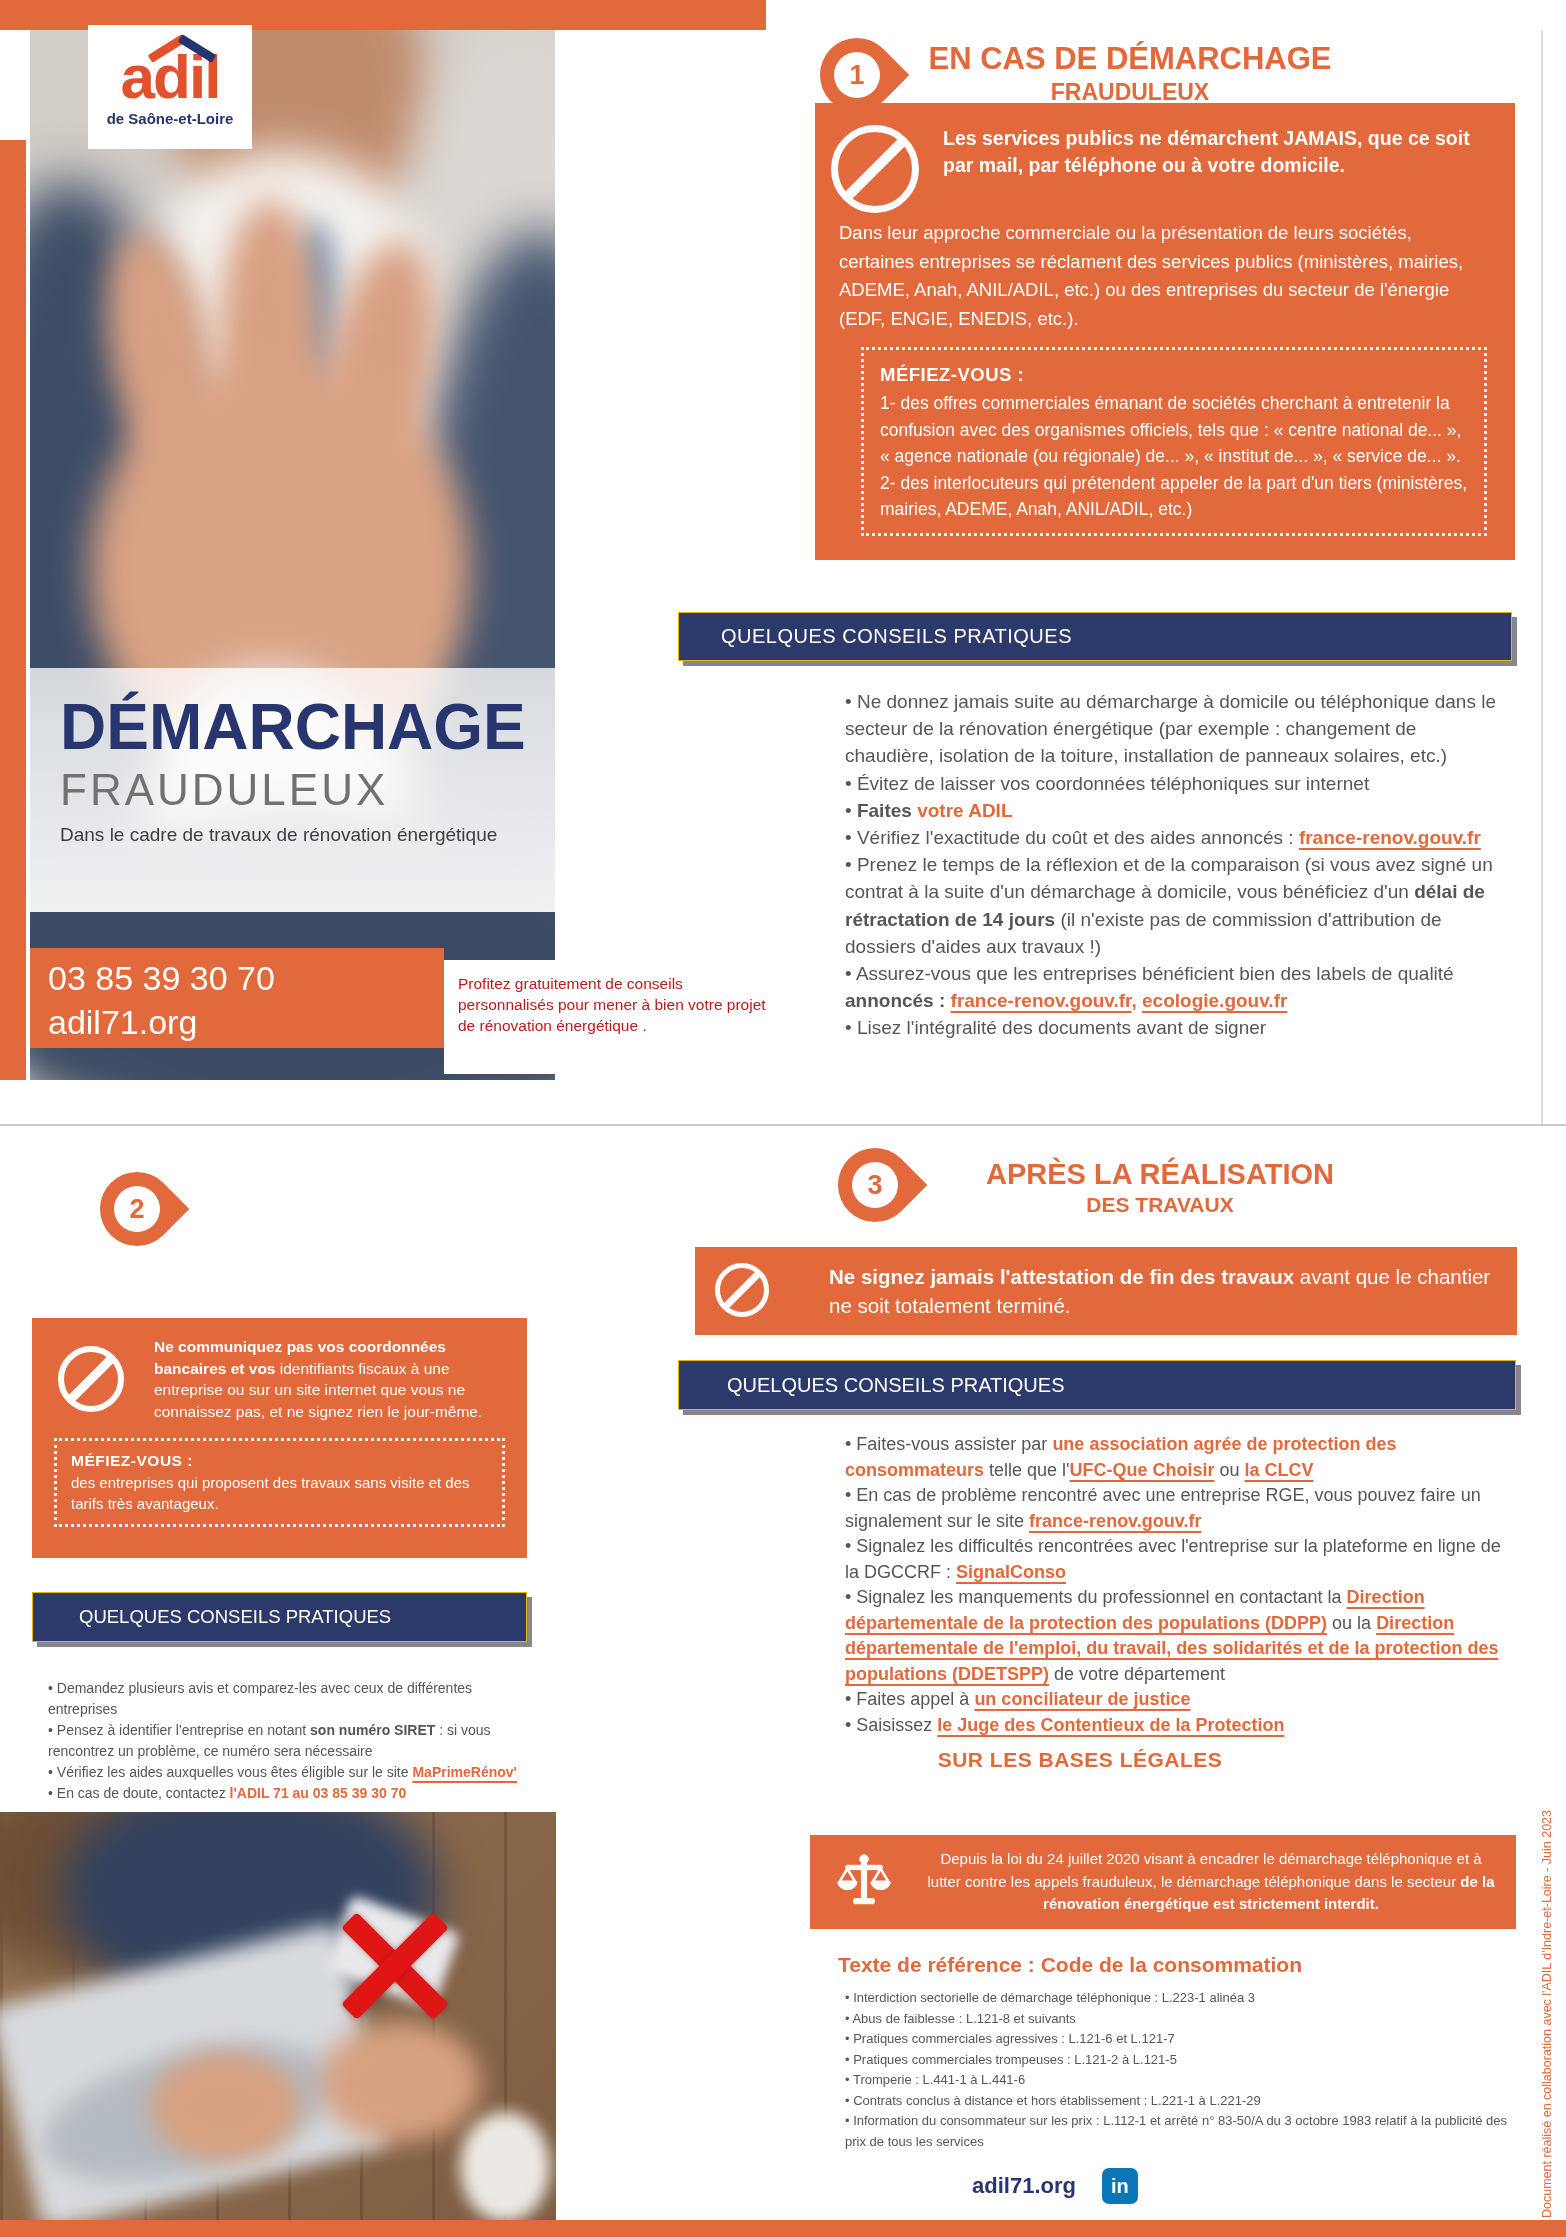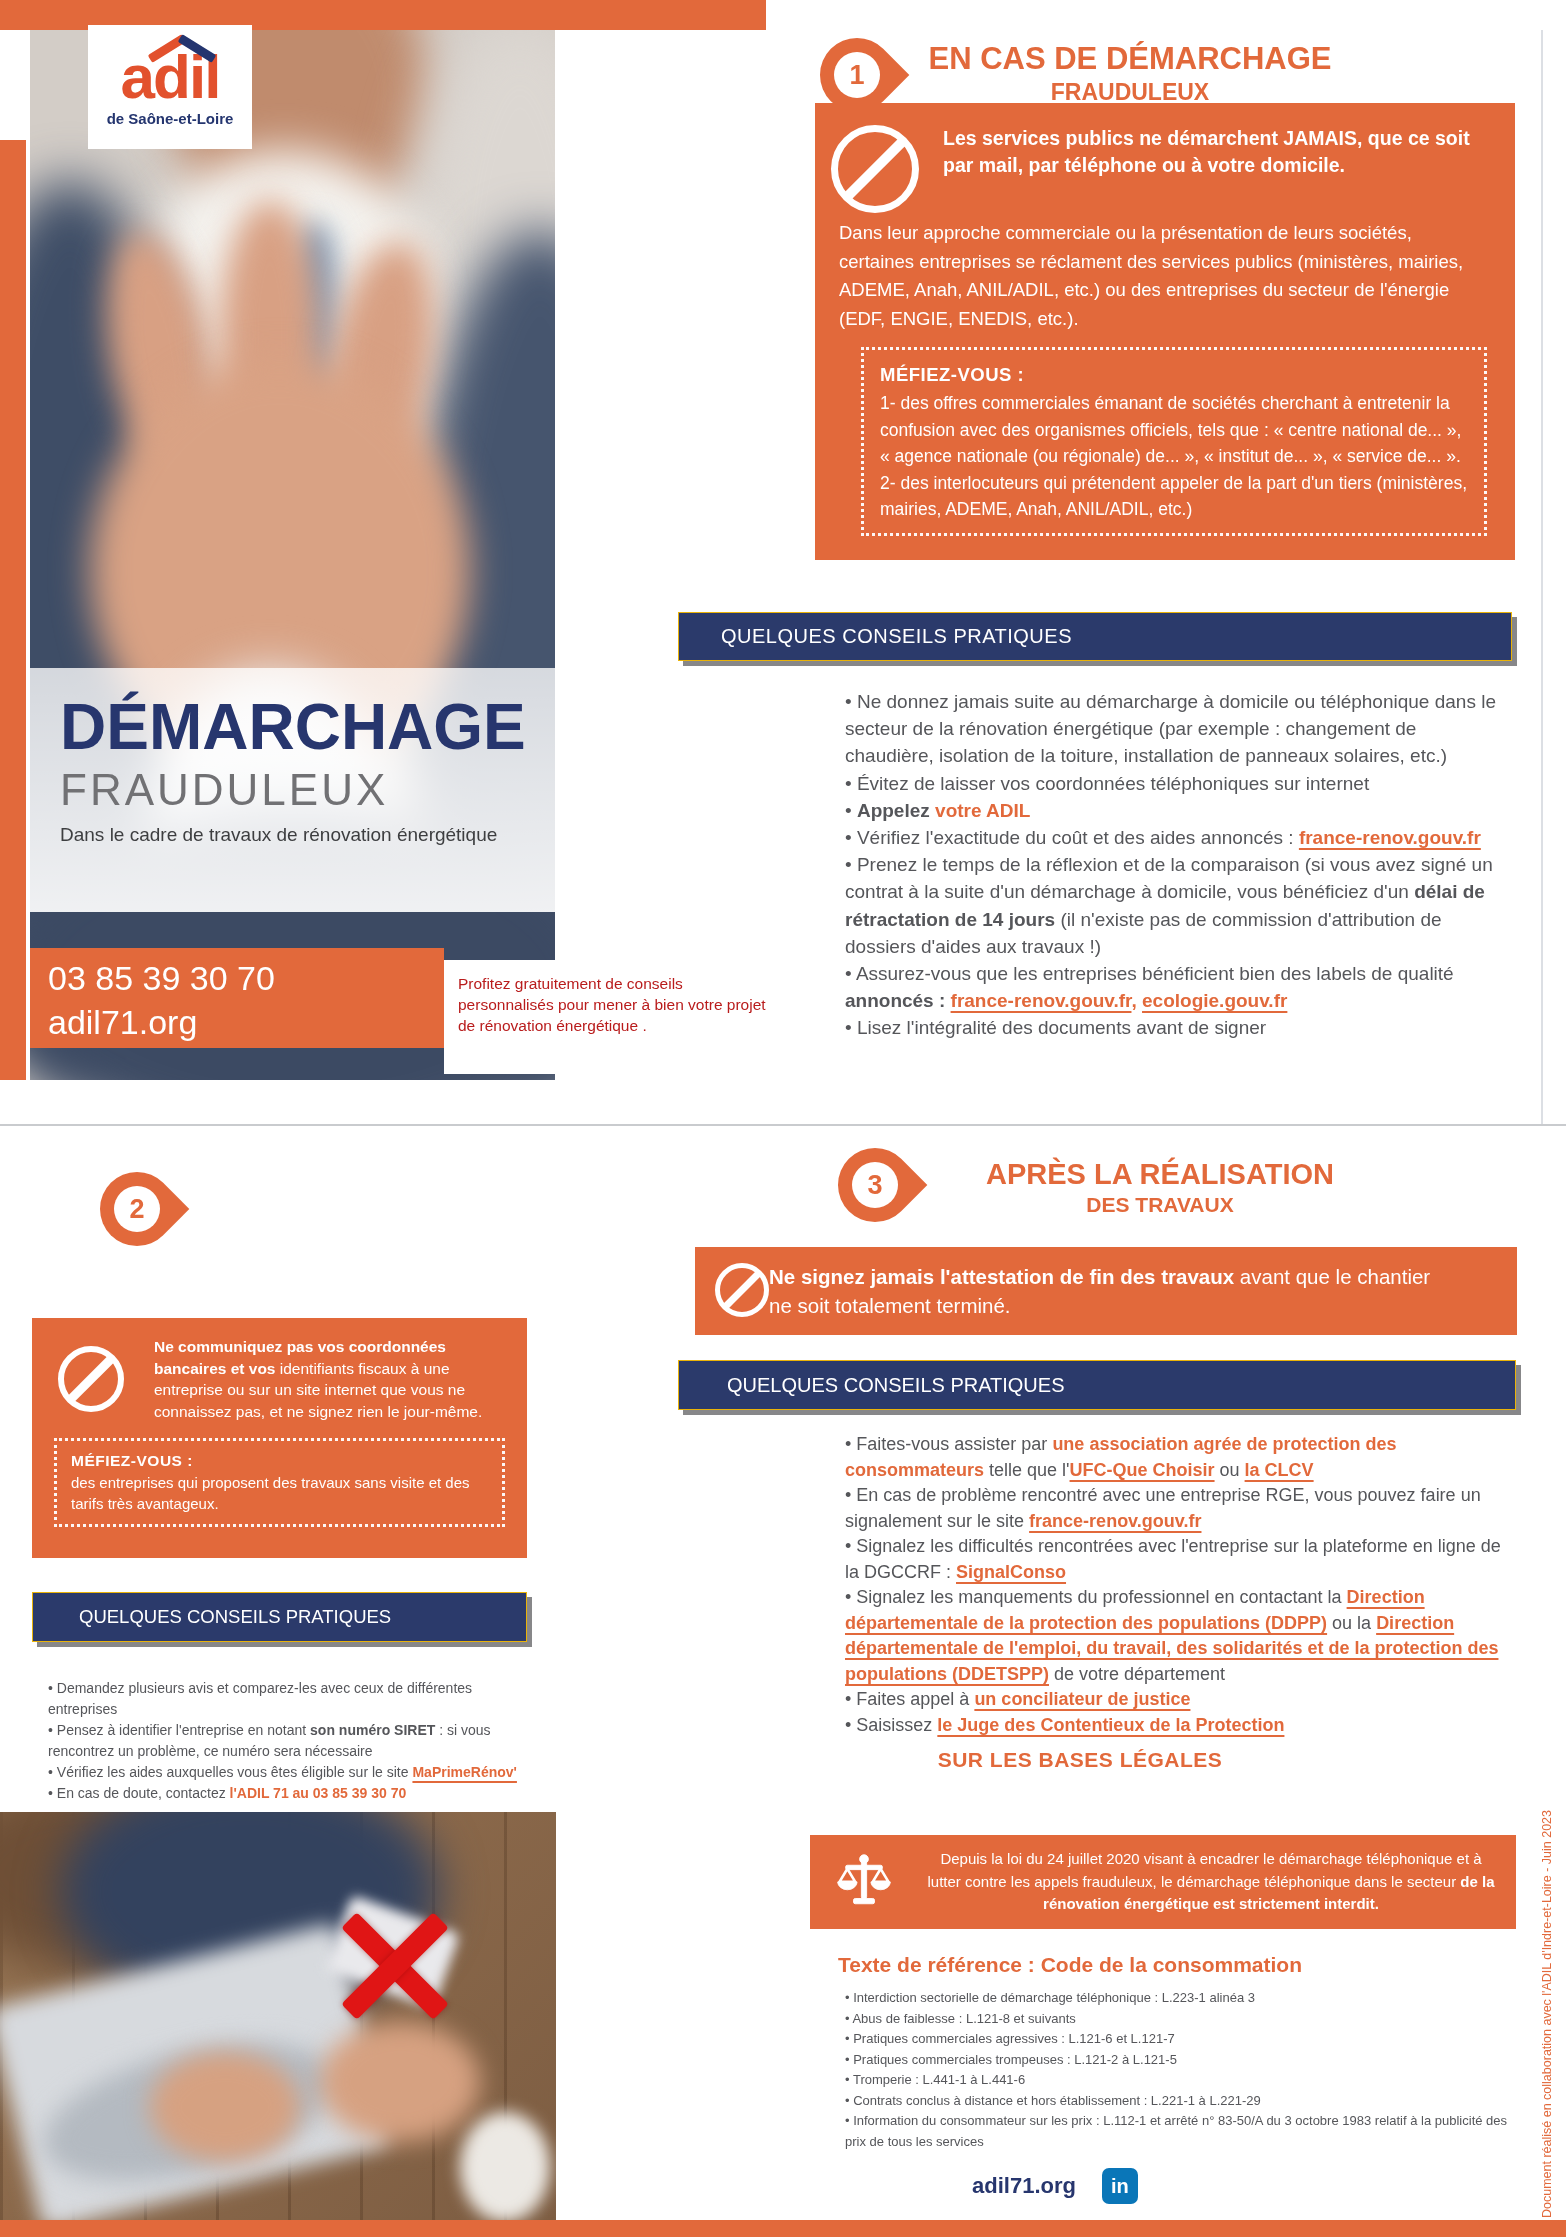--- a/index.html
+++ b/index.html
@@ -104,21 +104,21 @@
   #s2-warn{margin:16px 2px 0 2px;padding:8px 14px 10px 14px;}
   #s2-warn .warn-label{font-size:15.5px;line-height:24px;}
   #s2-warn .item{font-size:15px;line-height:20.5px;}
   #s2-bar{left:32px;top:1592px;width:495px;height:50px;font-size:18.5px;padding-left:46px;}
   #s2-tips{left:48px;top:1678px;width:492px;font-size:14px;line-height:21px;}
 
   #s3-head{left:900px;top:1156px;width:520px;}
   #s3-head .sec-title1{font-size:29px;line-height:36px;}
   #s3-head .sec-title2{font-size:21px;line-height:26px;}
   #s3-alert{left:695px;top:1247px;width:822px;height:88px;padding:15px 18px;}
-  #s3-alert .lede{margin-left:56px;width:676px;font-size:20.5px;line-height:29px;}
+  #s3-alert .lede{margin-left:116px;width:676px;font-size:20.5px;line-height:29px;}
   #s3-bar{left:678px;top:1360px;width:838px;height:50px;font-size:20px;padding-left:48px;}
   #s3-tips{left:845px;top:1432px;width:662px;font-size:18px;line-height:25.5px;}
 
   #savoir{left:700px;top:1742px;width:760px;text-align:center;}
   #savoir-title{font-size:42px;font-weight:bold;color:#2b3a6b;letter-spacing:1px;
      text-shadow:3px 3px 0 #aab3c6;}
   #savoir-sub{font-size:21px;font-weight:bold;color:#e2693b;margin-top:6px;letter-spacing:.5px;}
 
   #law-box{left:810px;top:1835px;width:706px;height:94px;padding:13px 18px;}
   #law-box .txt{margin-left:96px;font-size:15px;line-height:22.5px;text-align:center;}
@@ -210,21 +210,21 @@
         </div>
     </div>
   </div>
 
   <div class="bar" id="s1-bar">
     <span>QUELQUES CONSEILS PRATIQUES</span>
   </div>
   <div class="tips" id="s1-tips">
       <div class="tip"><span class="seg-g">• Ne donnez jamais suite au démarcharge à domicile ou téléphonique dans le secteur de la rénovation énergétique (par exemple : changement de chaudière, isolation de la toiture, installation de panneaux solaires, etc.)</span></div>
       <div class="tip"><span class="seg-g">• Évitez de laisser vos coordonnées téléphoniques sur internet</span></div>
-      <div class="tip"><span class="seg-g">• </span><span class="seg-b">Appelez </span><span class="seg-o">votre ADIL</span></div>
+      <div class="tip"><span class="seg-g">• </span><span class="seg-b">Faites </span><span class="seg-o">votre ADIL</span></div>
       <div class="tip"><span class="seg-g">• Vérifiez l'exactitude du coût et des aides annoncés : </span><span class="seg-u">france-renov.gouv.fr</span></div>
       <div class="tip"><span class="seg-g">• Prenez le temps de la réflexion et de la comparaison (si vous avez signé un contrat à la suite d'un démarchage à domicile, vous bénéficiez d'un </span><span class="seg-b">délai de rétractation de 14 jours </span><span class="seg-g">(il n'existe pas de commission d'attribution de dossiers d'aides aux travaux !)</span></div>
       <div class="tip"><span class="seg-g">• Assurez-vous que les entreprises bénéficient bien des labels de qualité </span><span class="seg-b">annoncés : </span><span class="seg-u">france-renov.gouv.fr</span><span class="seg-o">, </span><span class="seg-u">ecologie.gouv.fr</span></div>
       <div class="tip"><span class="seg-g">• Lisez l'intégralité des documents avant de signer</span></div>
     </div>
 
   <div class="eye" style="left:100px;top:1172px;">
     <div class="pupil">2</div>
   </div>
 

